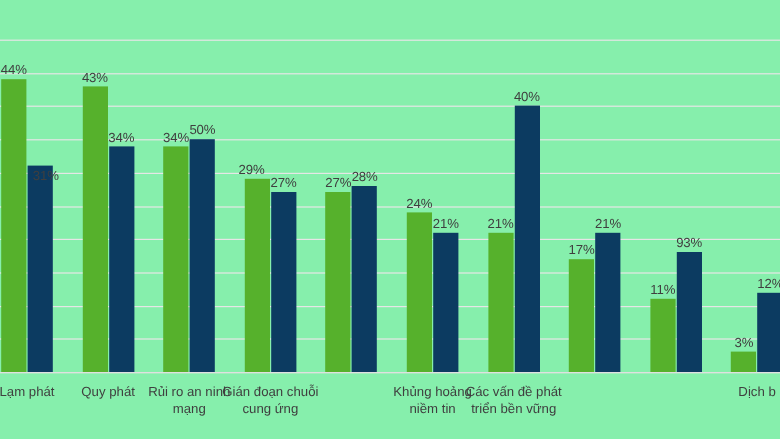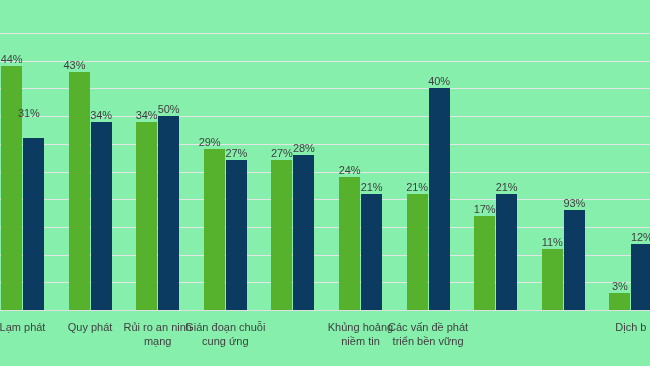--- a/index.html
+++ b/index.html
@@ -97,25 +97,25 @@
         <div class="gridline" style="top: 88.4px;"></div>
         <div class="gridline" style="top: 60.7px;"></div>
         <div class="gridline" style="top: 33px;"></div>
       </div>
     <div class="baseline"></div>
     <div id="bars-layer">
         <div class="bar-group" style="left: 1px; width: 43px;">
           <div class="bar bar-green" title="Lạm phát 44%" style="left: 0px; width: 21px; height: 243.76px;"></div>
           <div class="bar-label" style="left: -5px; width: 31px; text-align: center; bottom: 245.76px;">44%</div>
           <div class="bar bar-navy" title="Lạm phát 31%" style="left: 22px; width: 21px; height: 171.74px;"></div>
-          <div class="bar-label" style="left: 17px; width: 31px; text-align: left; bottom: 192px;">31%</div>
+          <div class="bar-label" style="left: 17px; width: 31px; text-align: right; bottom: 158px;">31%</div>
         </div>
         <div class="bar-group" style="left: 68.6px; width: 43px;">
           <div class="bar bar-green" title="Quy định 43%" style="left: 0px; width: 21px; height: 238.22px;"></div>
-          <div class="bar-label" style="left: -5px; width: 31px; text-align: left; bottom: 240.22px;">43%</div>
+          <div class="bar-label" style="left: -5px; width: 31px; text-align: center; bottom: 240.22px;">43%</div>
           <div class="bar bar-navy" title="Quy định 34%" style="left: 22px; width: 21px; height: 188.36px;"></div>
           <div class="bar-label" style="left: 17px; width: 31px; text-align: center; bottom: 190.36px;">34%</div>
         </div>
         <div class="bar-group" style="left: 136.2px; width: 43px;">
           <div class="bar bar-green" title="Rủi ro an ninh mạng 34%" style="left: 0px; width: 21px; height: 188.36px;"></div>
           <div class="bar-label" style="left: -5px; width: 31px; text-align: center; bottom: 190.36px;">34%</div>
           <div class="bar bar-navy" title="Rủi ro an ninh mạng 35%" style="left: 22px; width: 21px; height: 193.9px;"></div>
           <div class="bar-label" style="left: 17px; width: 31px; text-align: center; bottom: 195.9px;">50%</div>
         </div>
         <div class="bar-group" style="left: 203.8px; width: 43px;">

